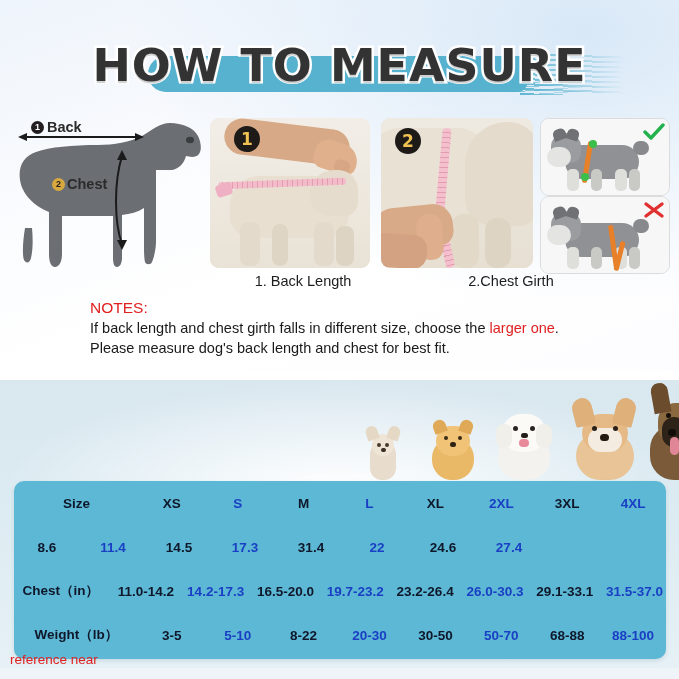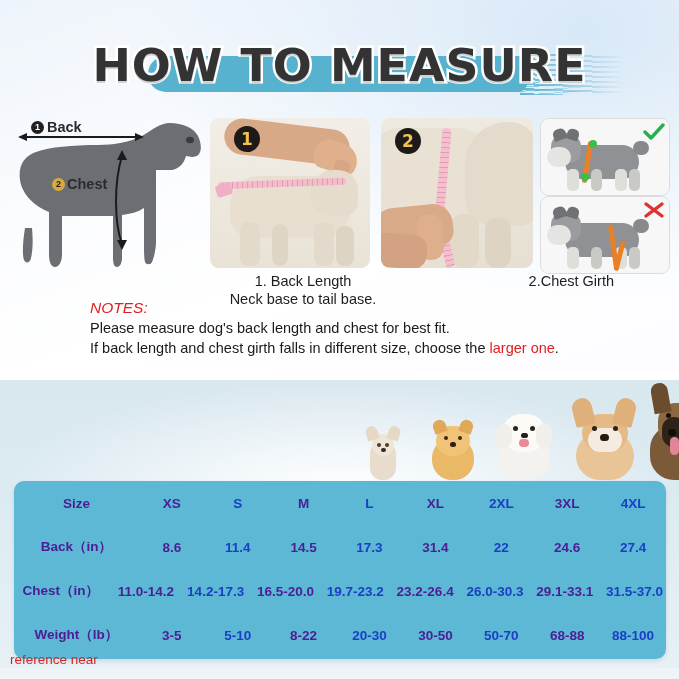--- a/index.html
+++ b/index.html
@@ -92,26 +92,26 @@
 
   
   .mann{position:absolute;background:#e6ddcf;}
   .tape{position:absolute;background:#f0b9c8;}
 
   .caption{
     position:absolute;text-align:center;
     font-size:14.5px;color:#1d1d1d;line-height:18px;
   }
   .cap-1{left:200px;top:272px;width:206px;}
-  .cap-2{left:408px;top:272px;width:206px;text-align:right;}
+  .cap-2{left:408px;top:272px;width:206px;}
 
   
   .notes{position:absolute;left:90px;top:298px;width:560px;}
   .notes-head{
-    font-size:15.5px;color:#e02020;font-weight:normal;line-height:20px;font-style:italic;
+    font-size:15.5px;color:#e02020;font-weight:normal;line-height:20px;
   }
   .notes-line{font-size:14.5px;color:#1a1a1a;line-height:20px;white-space:nowrap;}
   .red{color:#e02020;}
 
   
   .divider{position:absolute;left:0;top:371px;width:679px;height:9px;background:#ffffff;}
   .lower-section{
     position:absolute;left:0;top:380px;width:679px;height:299px;
     background:linear-gradient(180deg,#d9e7ef 0%,#dcebf2 40%,#e7f1f6 100%);
   }
@@ -130,21 +130,21 @@
     background:#5cb8d4;border-radius:10px;
     box-shadow:0 2px 4px rgba(80,120,140,.18);
     overflow:hidden;
   }
   .trow{position:absolute;left:0;width:652px;height:44px;display:flex;align-items:center;}
   .tcell{
     text-align:center;font-size:13.5px;font-weight:bold;
     font-family:"Liberation Sans", sans-serif;
     white-space:nowrap;
   }
-  .c-white{color:#4c1d95;}
+  .c-white{color:#0f172a;}
   .c-blue{color:#1a3fc4;}
   .cell-label{width:125px;}
   .cell-v{width:66px;}
   .cell-v-wide{width:74px;margin-left:7px;}
 
   .ref-only{
     position:absolute;left:10px;top:652px;
     font-size:13.5px;color:#e02020;z-index:9;white-space:nowrap;
   }
   .bottom-strip{position:absolute;left:0;top:668px;width:679px;height:11px;background:#eef4f7;}
@@ -271,30 +271,29 @@
 
     <div style="position:absolute;left:70px;top:28px;width:5px;height:44px;background:#e8802a;transform:rotate(-8deg);border-radius:2px;"></div>
     <div style="position:absolute;left:76px;top:44px;width:5px;height:30px;background:#e8802a;transform:rotate(14deg);border-radius:2px;"></div>
     <svg style="position:absolute;right:4px;top:4px;" width="22" height="18">
       <path d="M3,3 L19,15 M19,3 L3,15" stroke="#e03030" stroke-width="3.4" fill="none" stroke-linecap="round"></path>
     </svg>
   </div>
 
   <div class="caption cap-1">
     <div>1. Back Length</div>
-    <div>Neck base to tail base.</div>
   </div>
   <div class="caption cap-2">
     <div>2.Chest Girth</div>
   </div>
 
   <div class="notes">
     <div class="notes-head">NOTES:</div>
+    <div class="notes-line"><span>If back length and chest girth falls in different size, choose the </span><span class="red">larger one</span><span>.</span></div>
     <div class="notes-line">Please measure dog's back length and chest for best fit.</div>
-    <div class="notes-line"><span>If back length and chest girth falls in different size, choose the </span><span class="red">larger one</span><span>.</span></div>
   </div>
 
   <div class="divider"></div>
   <div class="lower-section"></div>
   <div class="lower-glow"></div>
 
   <div class="dogstrip">
 
     <div class="dogfig" style="left:8px;width:48px;height:54px;">
       <div style="position:absolute;left:10px;top:16px;width:26px;height:38px;border-radius:12px;background:#e8ddcd;"></div>
@@ -359,21 +358,20 @@
       <div class="tcell cell-v c-blue">S</div>
       <div class="tcell cell-v c-white">M</div>
       <div class="tcell cell-v c-blue">L</div>
       <div class="tcell cell-v c-white">XL</div>
       <div class="tcell cell-v c-blue">2XL</div>
       <div class="tcell cell-v c-white">3XL</div>
       <div class="tcell cell-v c-blue">4XL</div>
     </div>
 
     <div class="trow" style="top:44px;">
-      <div class="tcell cell-label c-white">Back（in）</div>
       <div class="tcell cell-v c-white">8.6</div>
       <div class="tcell cell-v c-blue">11.4</div>
       <div class="tcell cell-v c-white">14.5</div>
       <div class="tcell cell-v c-blue">17.3</div>
       <div class="tcell cell-v c-white">31.4</div>
       <div class="tcell cell-v c-blue">22</div>
       <div class="tcell cell-v c-white">24.6</div>
       <div class="tcell cell-v c-blue">27.4</div>
     </div>
 

